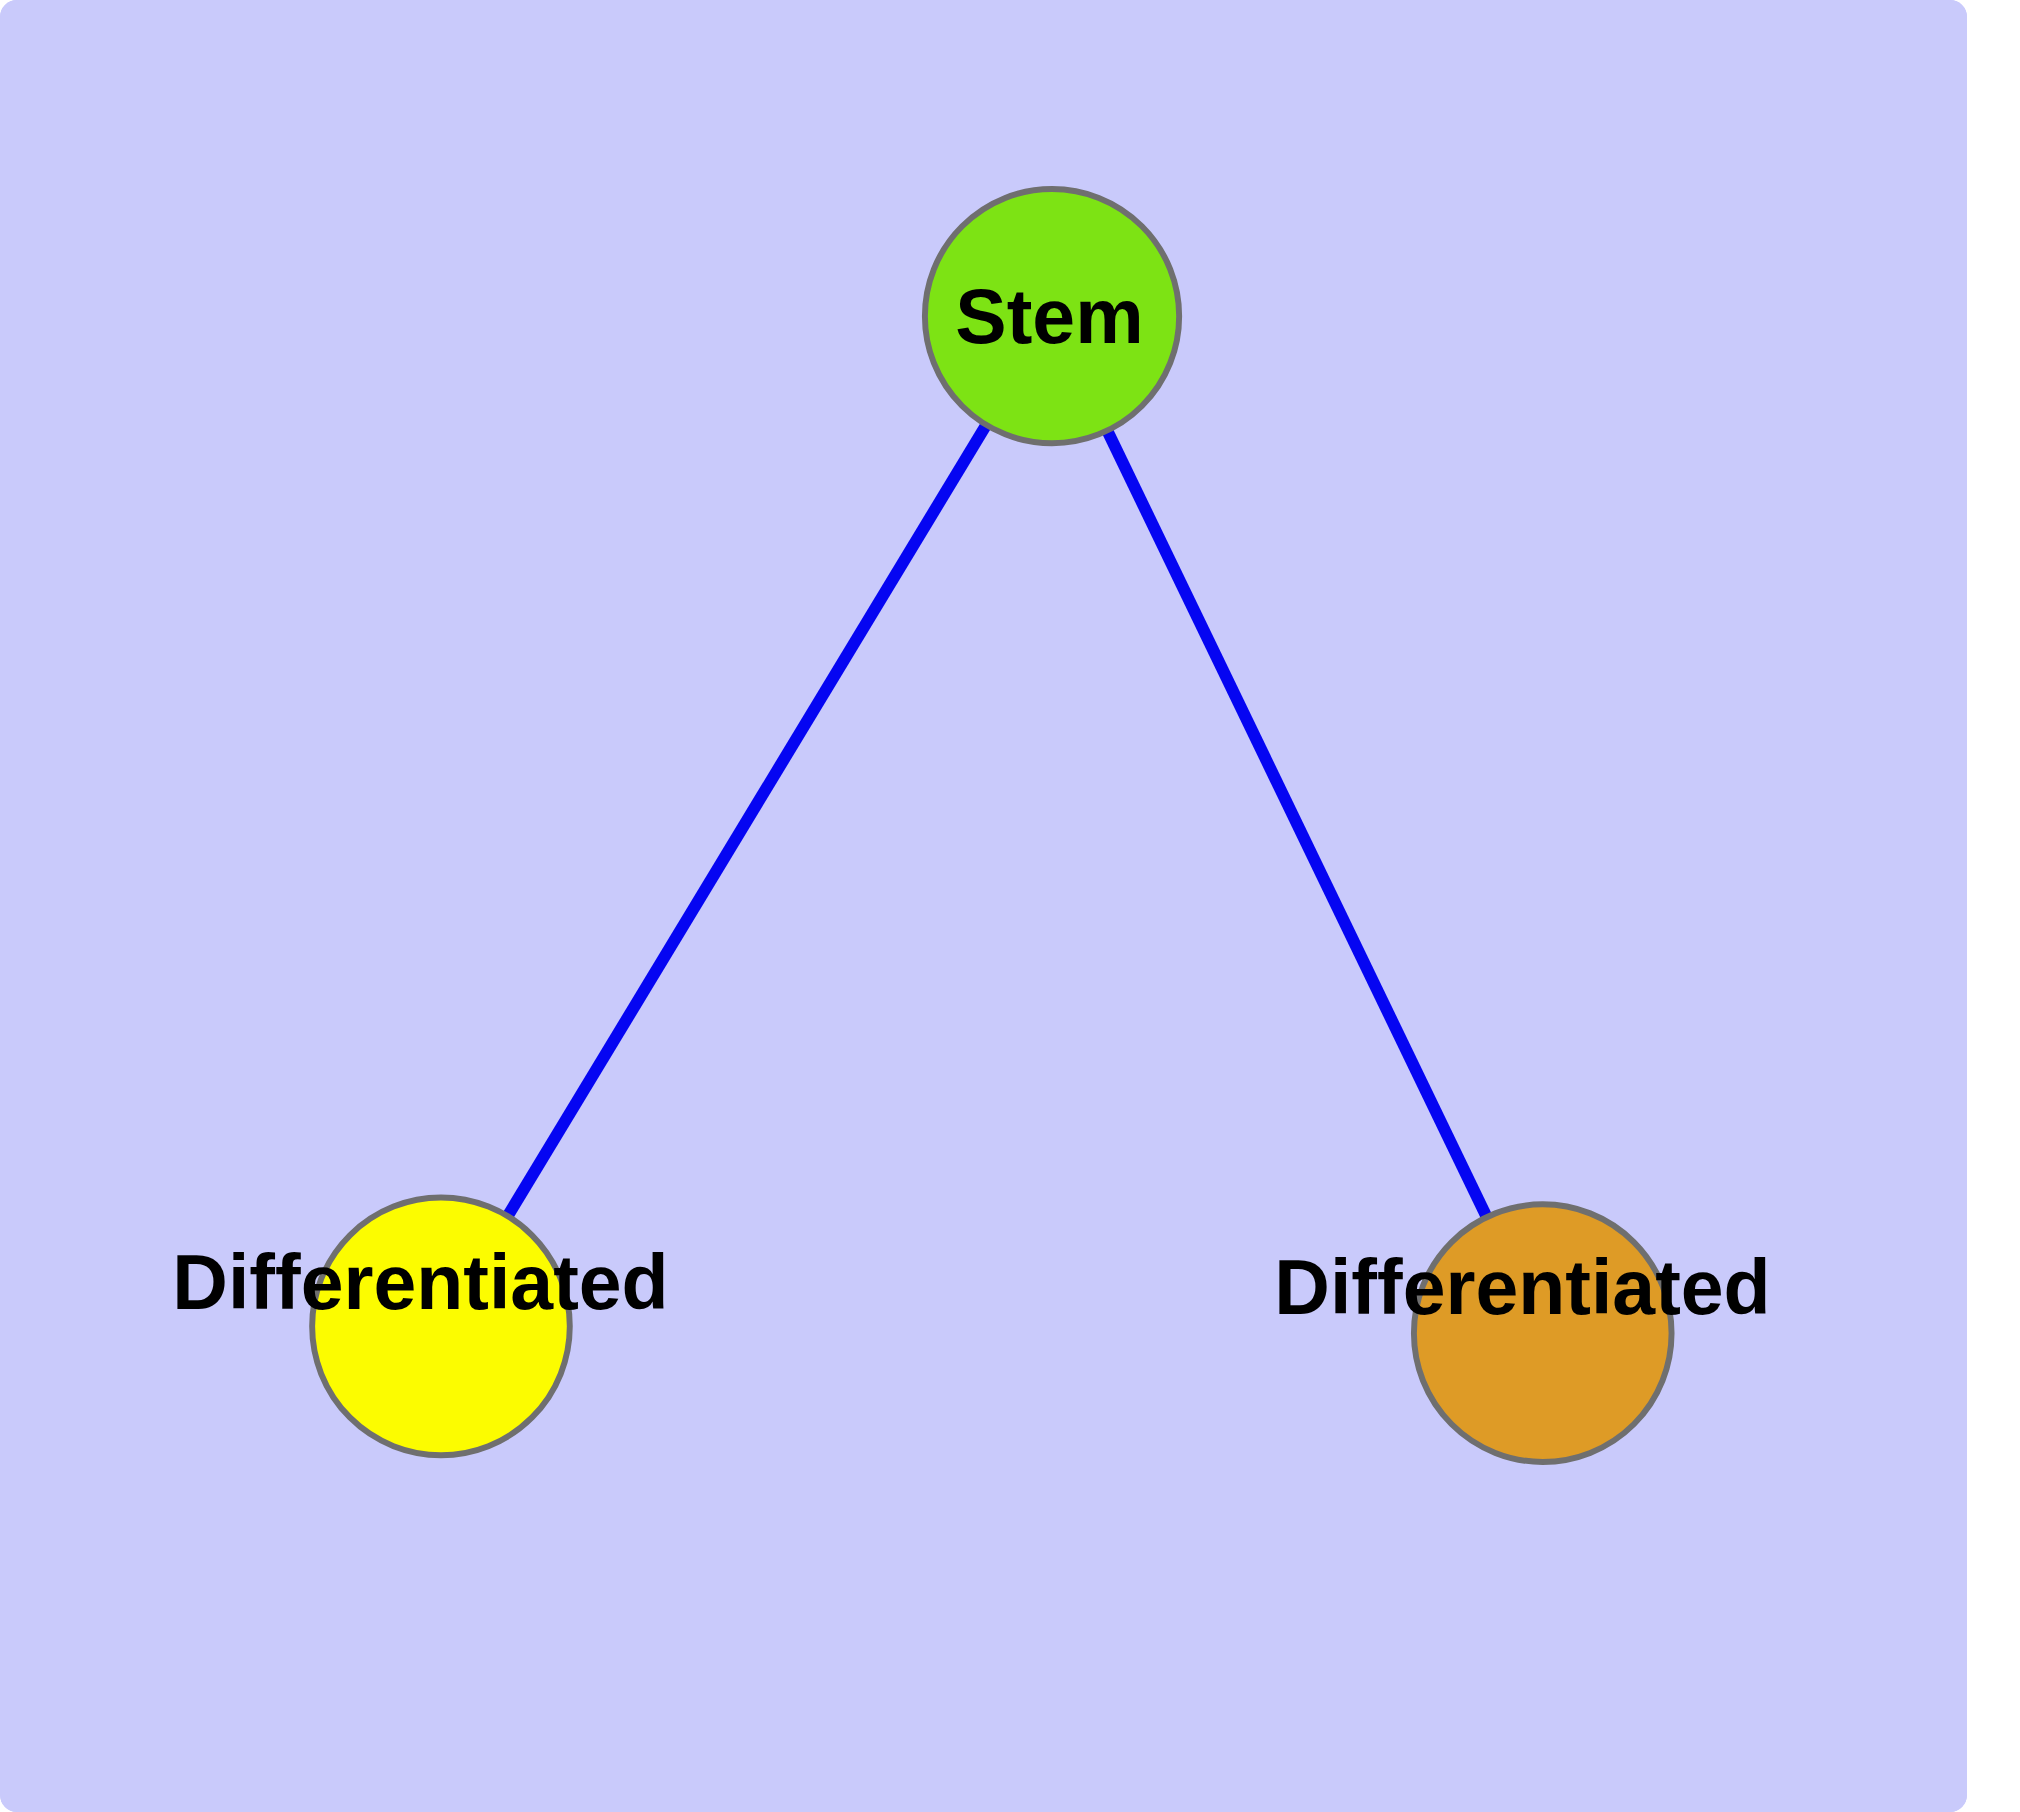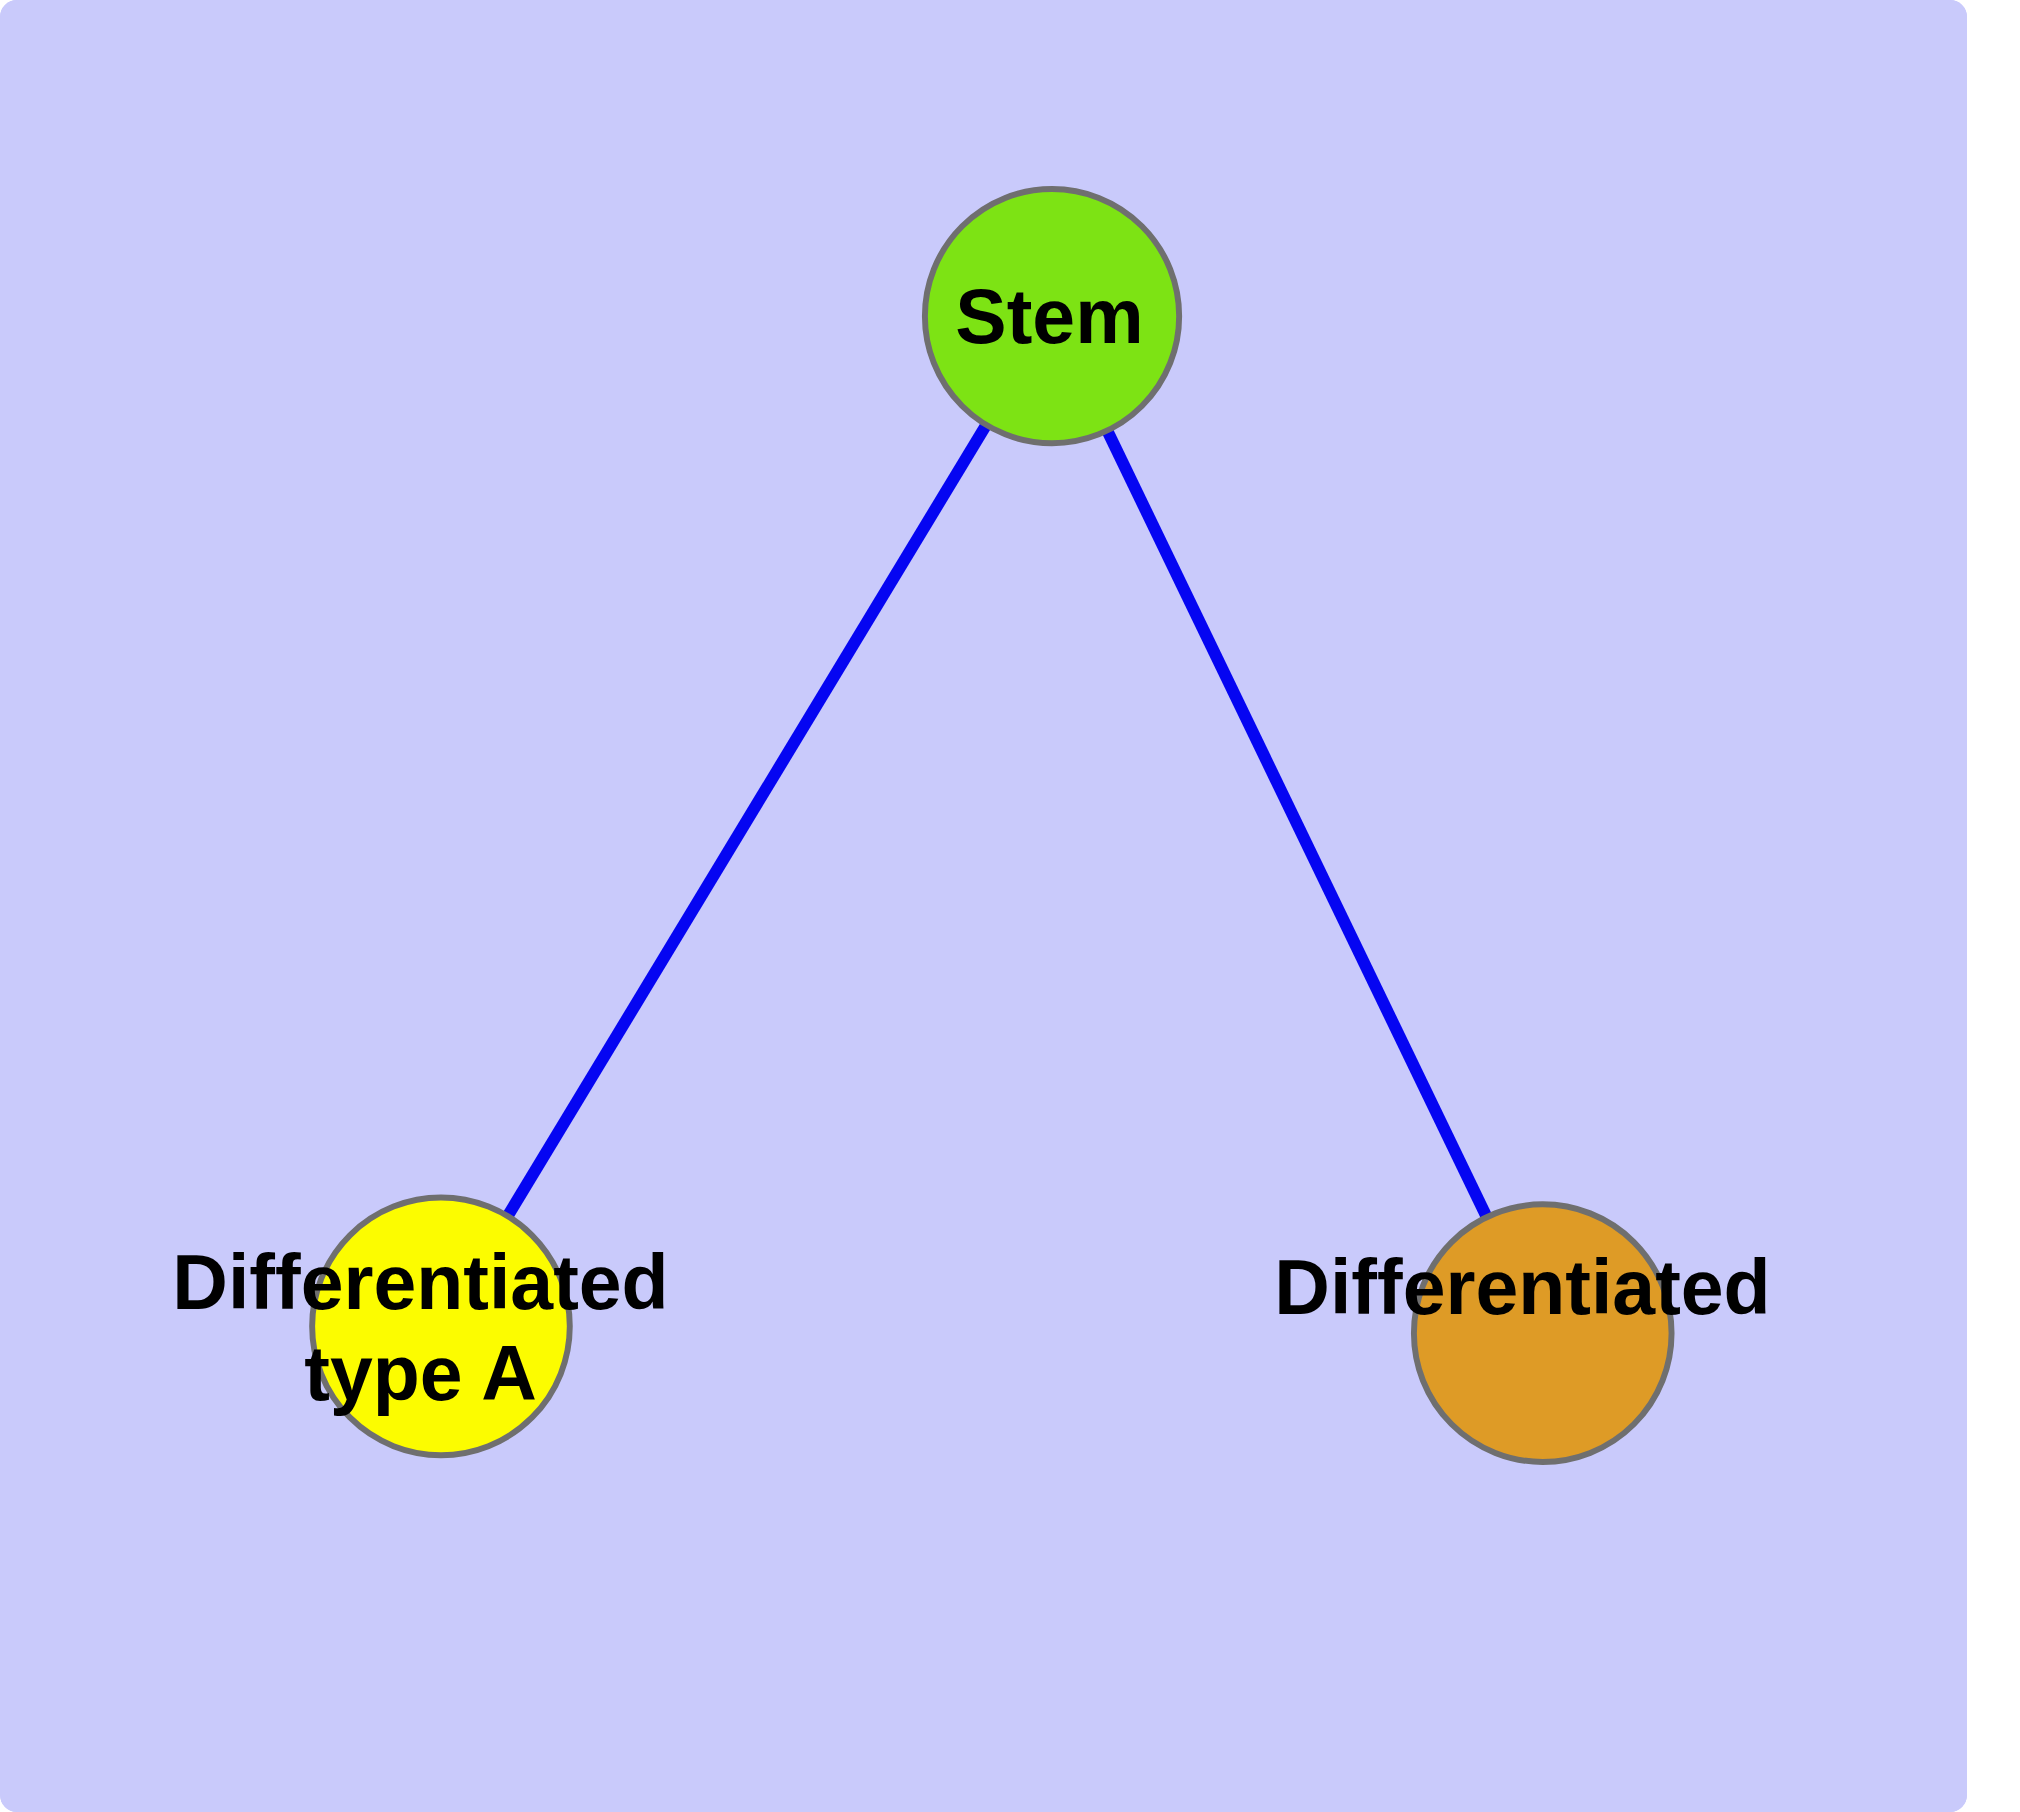--- a/index.html
+++ b/index.html
@@ -60,20 +60,19 @@
 
     <circle class="node-circle" cx="1820" cy="1573" r="152" fill="#DE9B26" stroke="#6F6F6F"></circle>
   </svg>
 
   <div class="node-label" style="left: 668px; top: 271px;">
     <span>Stem</span>
   </div>
 
   <div class="node-label" style="left: 39px; top: 1237px;">
     <span>Differentiated</span>
-    <span>type A</span>
   </div>
 
   <div class="node-label" style="left: 1141px; top: 1242px;">
     <span>Differentiated</span>
   </div>
 </div>
 
 
 </body></html>

